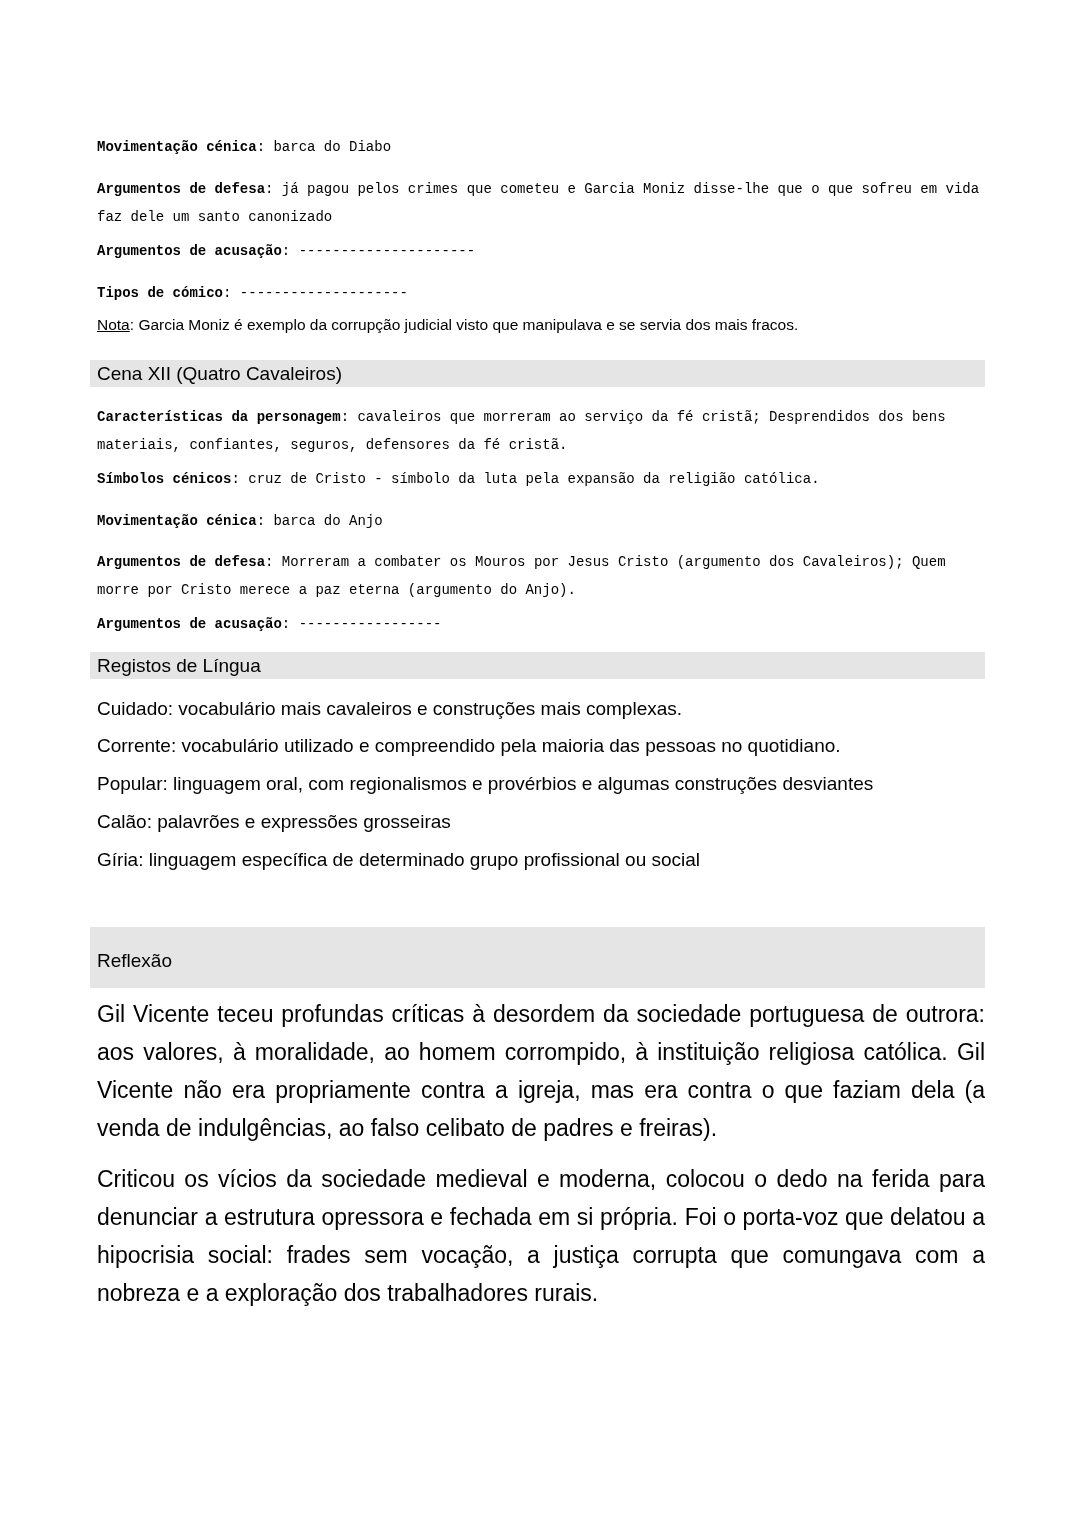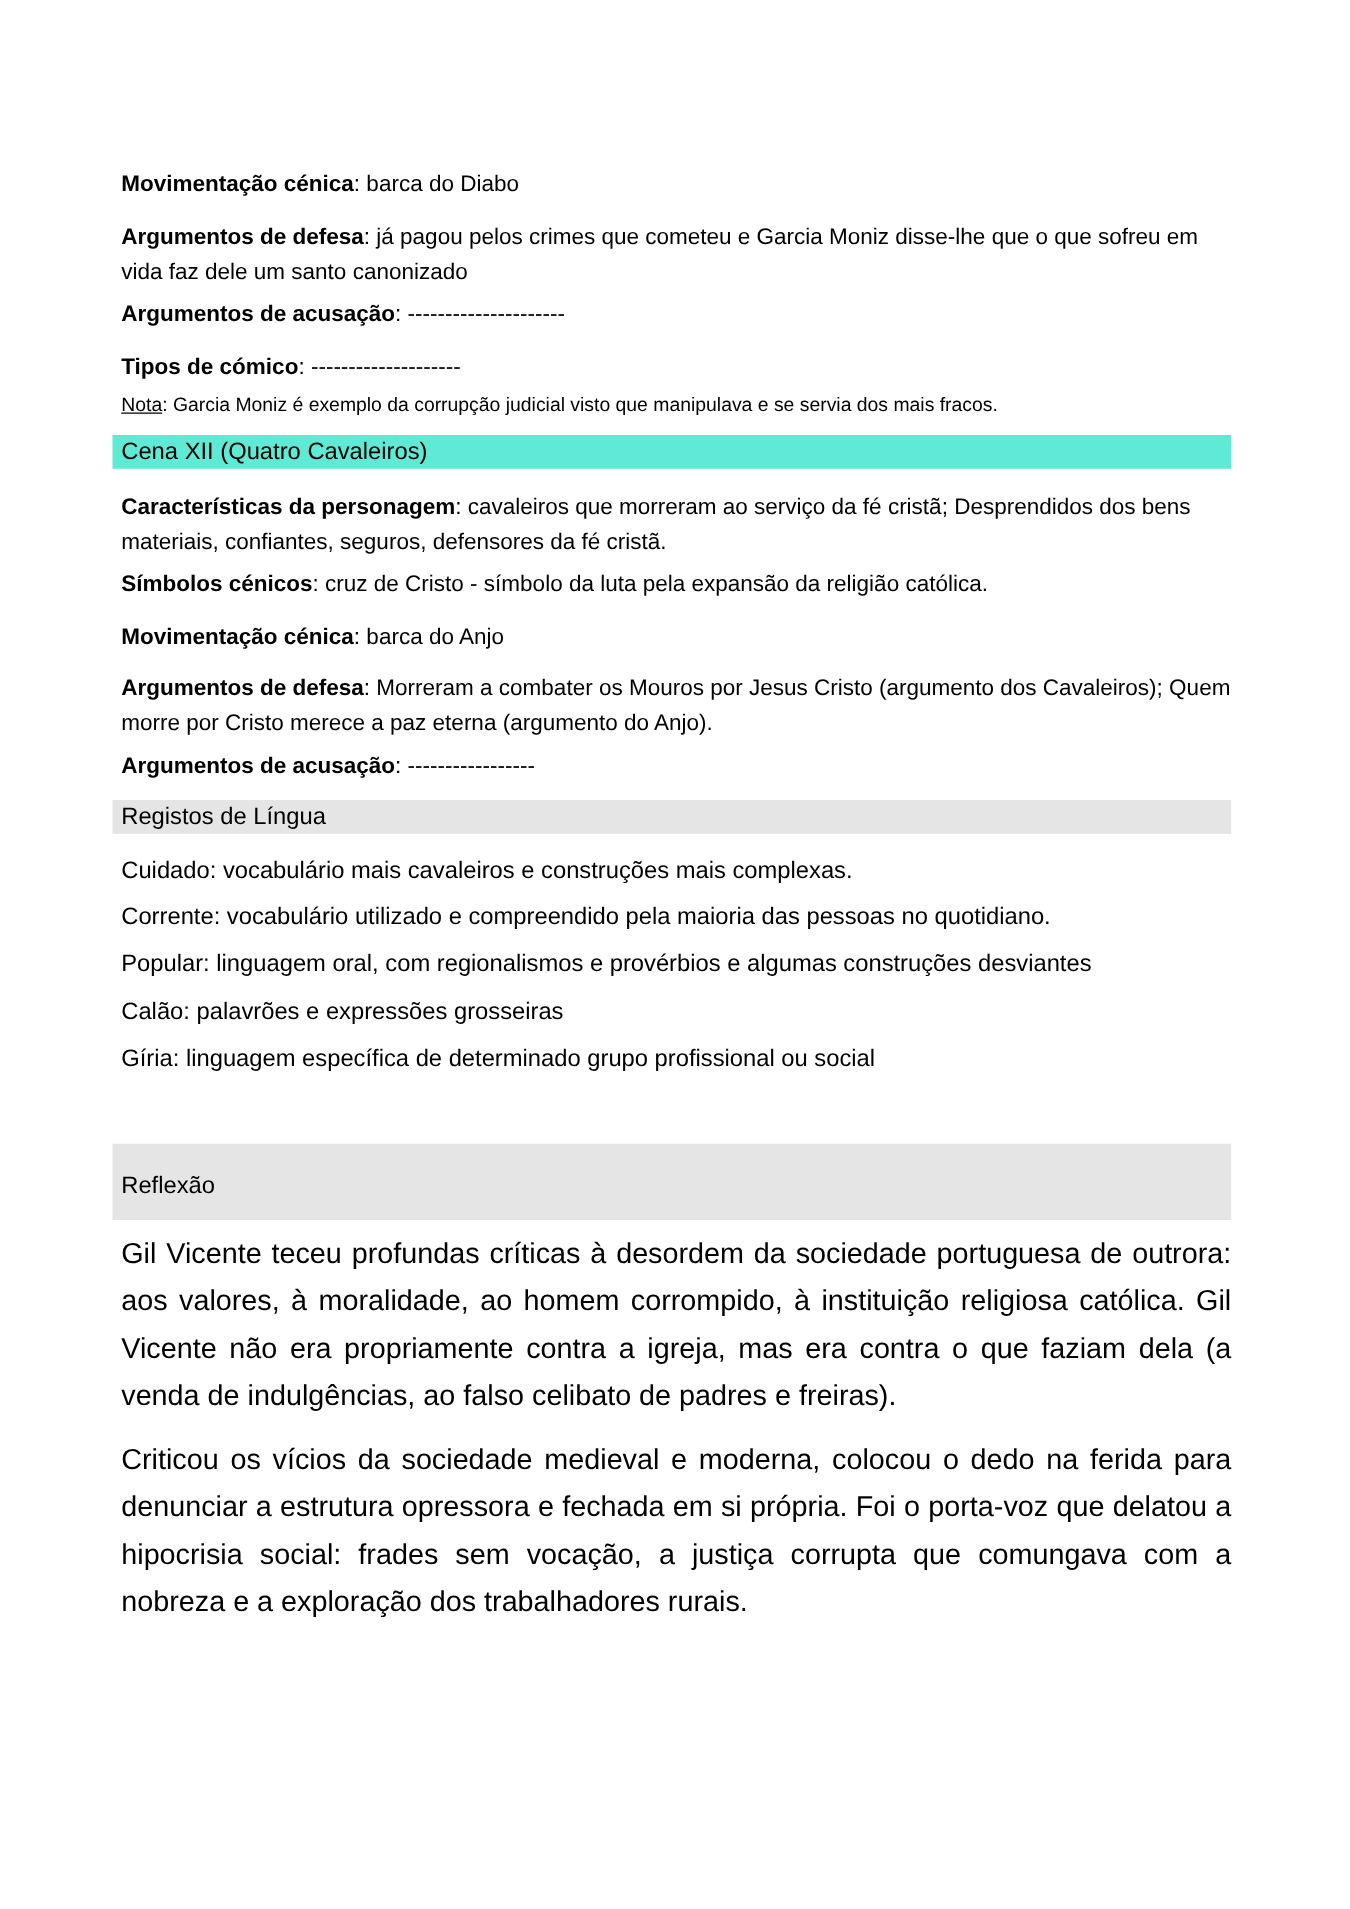--- a/index.html
+++ b/index.html
@@ -10,49 +10,50 @@
     height: 1527px;
     background: #ffffff;
     font-family: "Liberation Sans", sans-serif;
     color: #000000;
     overflow: hidden;
   }
   .content {
     padding: 133px 95px 0 97px;
   }
   .row {
-    font-size: 18px;
+    font-size: 14px;
     line-height: 28px;
     margin-bottom: 14px;
+    font-family: Liberation Mono, monospace;
   }
   .row .lbl { font-weight: 700; }
   .row .sep { white-space: pre; }
   .mb6  { margin-bottom: 6px; }
   .mb8  { margin-bottom: 8px; }
   .mb9  { margin-bottom: 9px; }
   .mb10 { margin-bottom: 10px; }
   .mb13 { margin-bottom: 13px; }
   .mb45 { margin-bottom: 45px; }
   .mb53 { margin-bottom: 53px; }
   .nota {
     font-size: 15.5px;
     line-height: 20px;
-    margin-bottom: 13px;
+    margin-bottom: 25px;
   }
   .nota .lbl { text-decoration: underline; font-weight: 400; }
   .nota .sep { white-space: pre; }
   .heading-bar {
     font-size: 19px;
     line-height: 27px;
     font-weight: 400;
     margin-left: -7px;
     padding-left: 7px;
     margin-bottom: 16px;
   }
-  .heading-yellow { background: #5eead4; }
+  .heading-yellow { background: #e5e5e5; }
   .heading-gray   { background: #e5e5e5; }
   .heading-tall   { padding-top: 20px; padding-bottom: 14px; margin-bottom: 7px; }
   .plain {
     font-size: 19px;
     line-height: 28px;
   }
   .reflex-para {
     font-size: 23px;
     line-height: 38px;
     text-align: justify;

